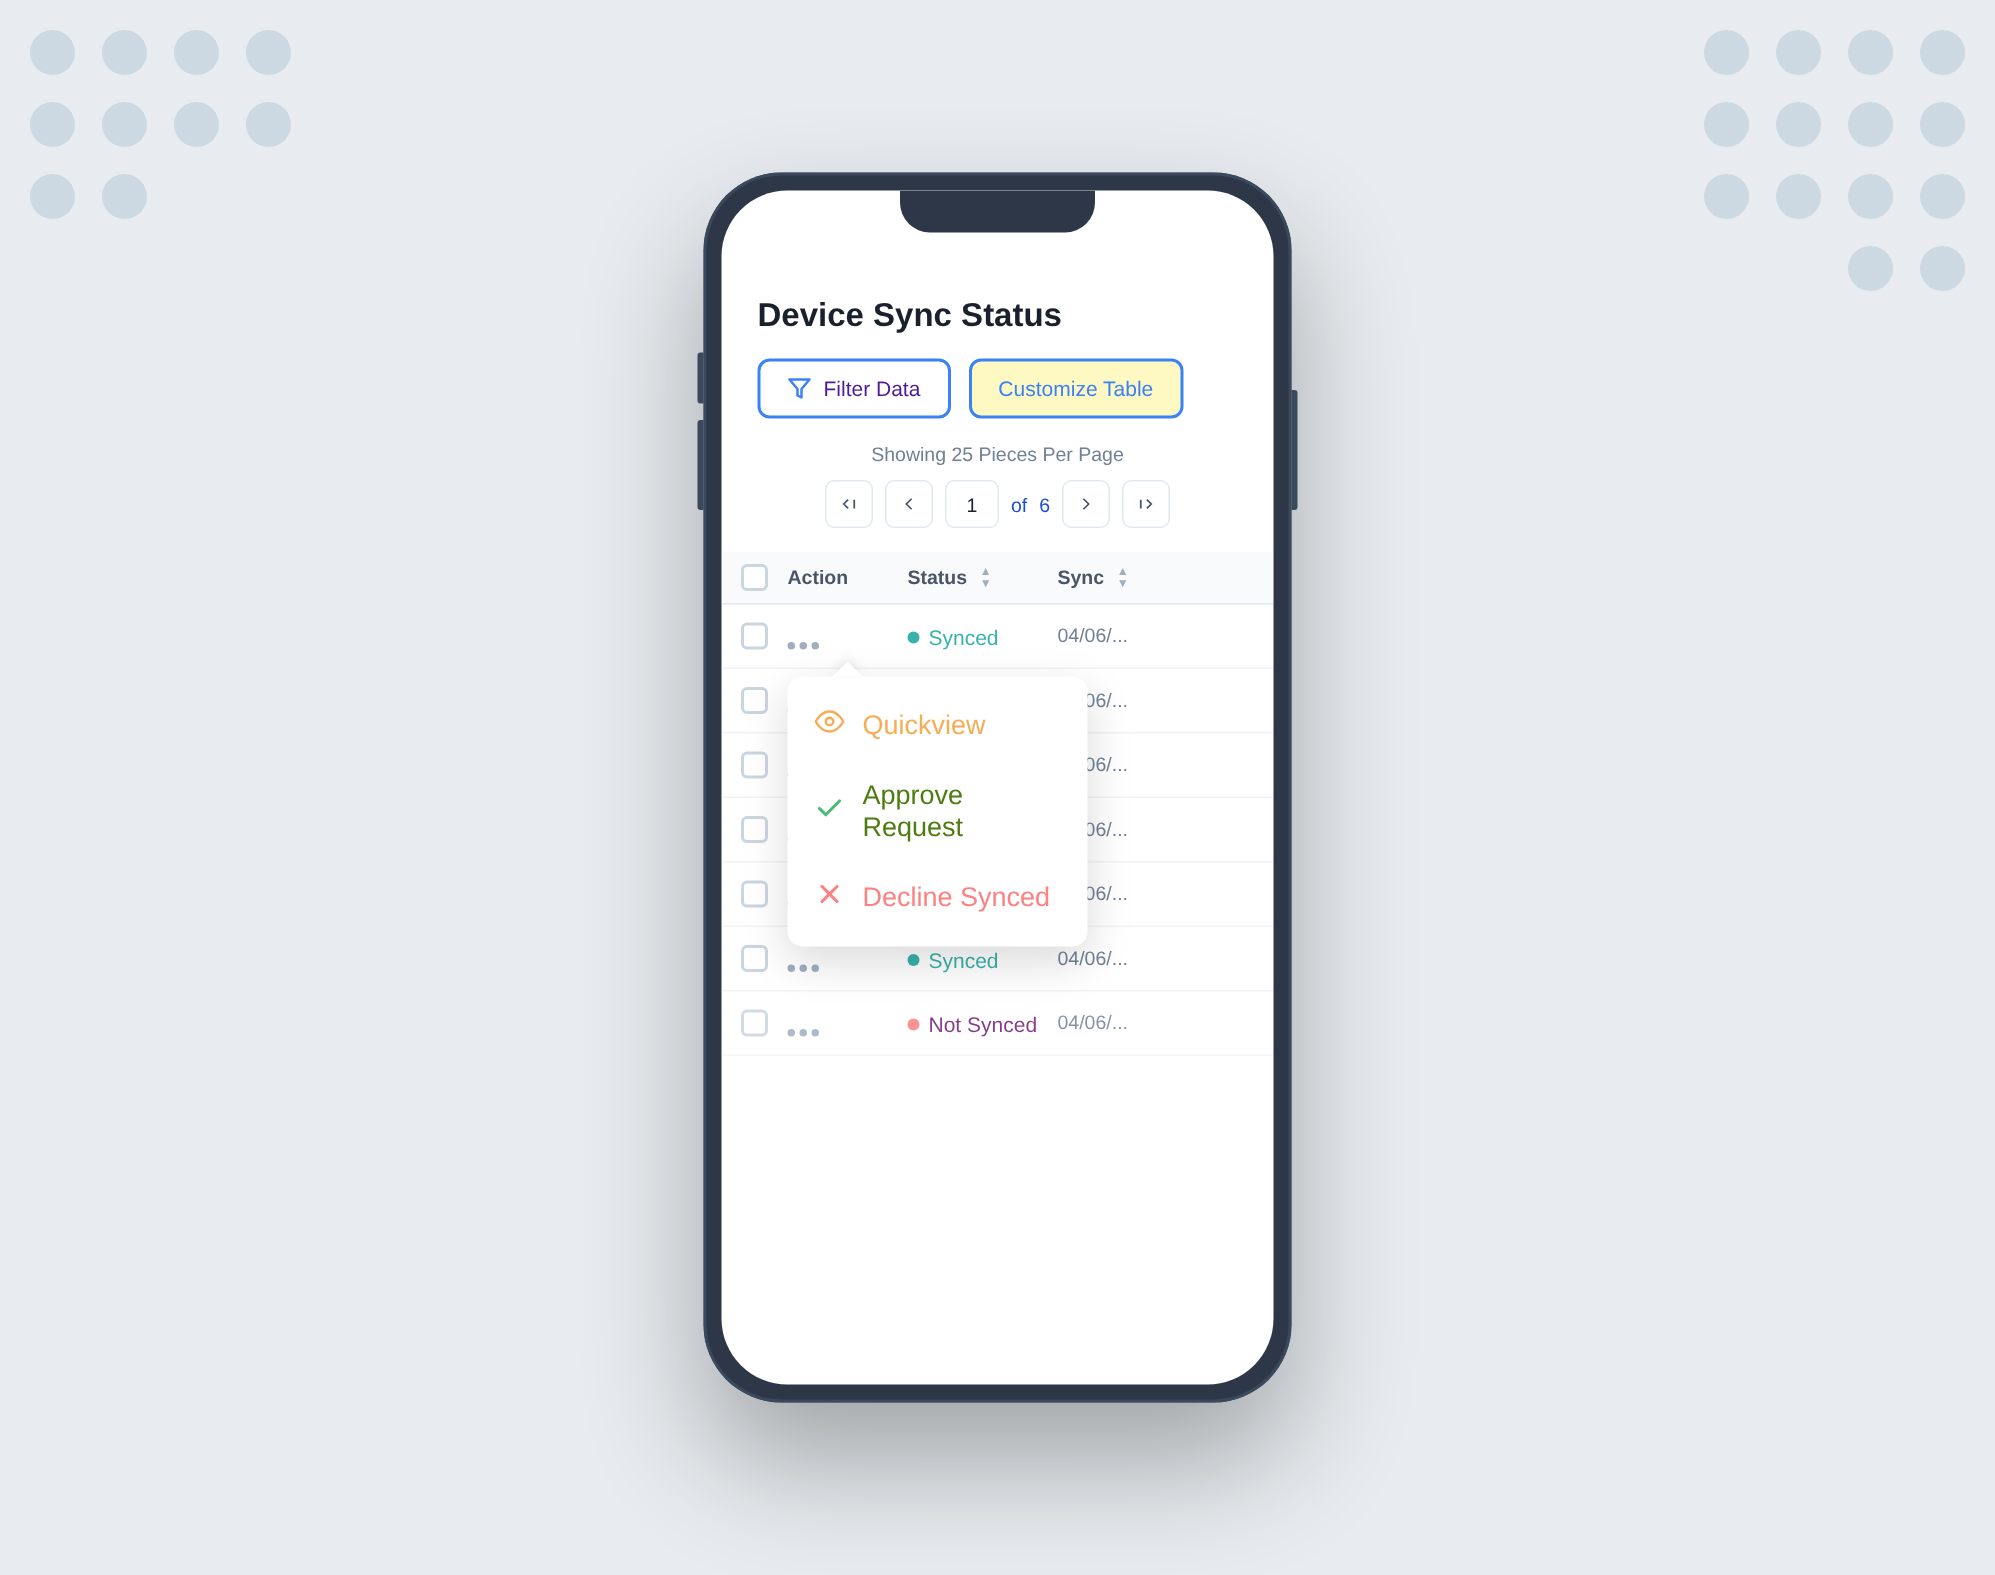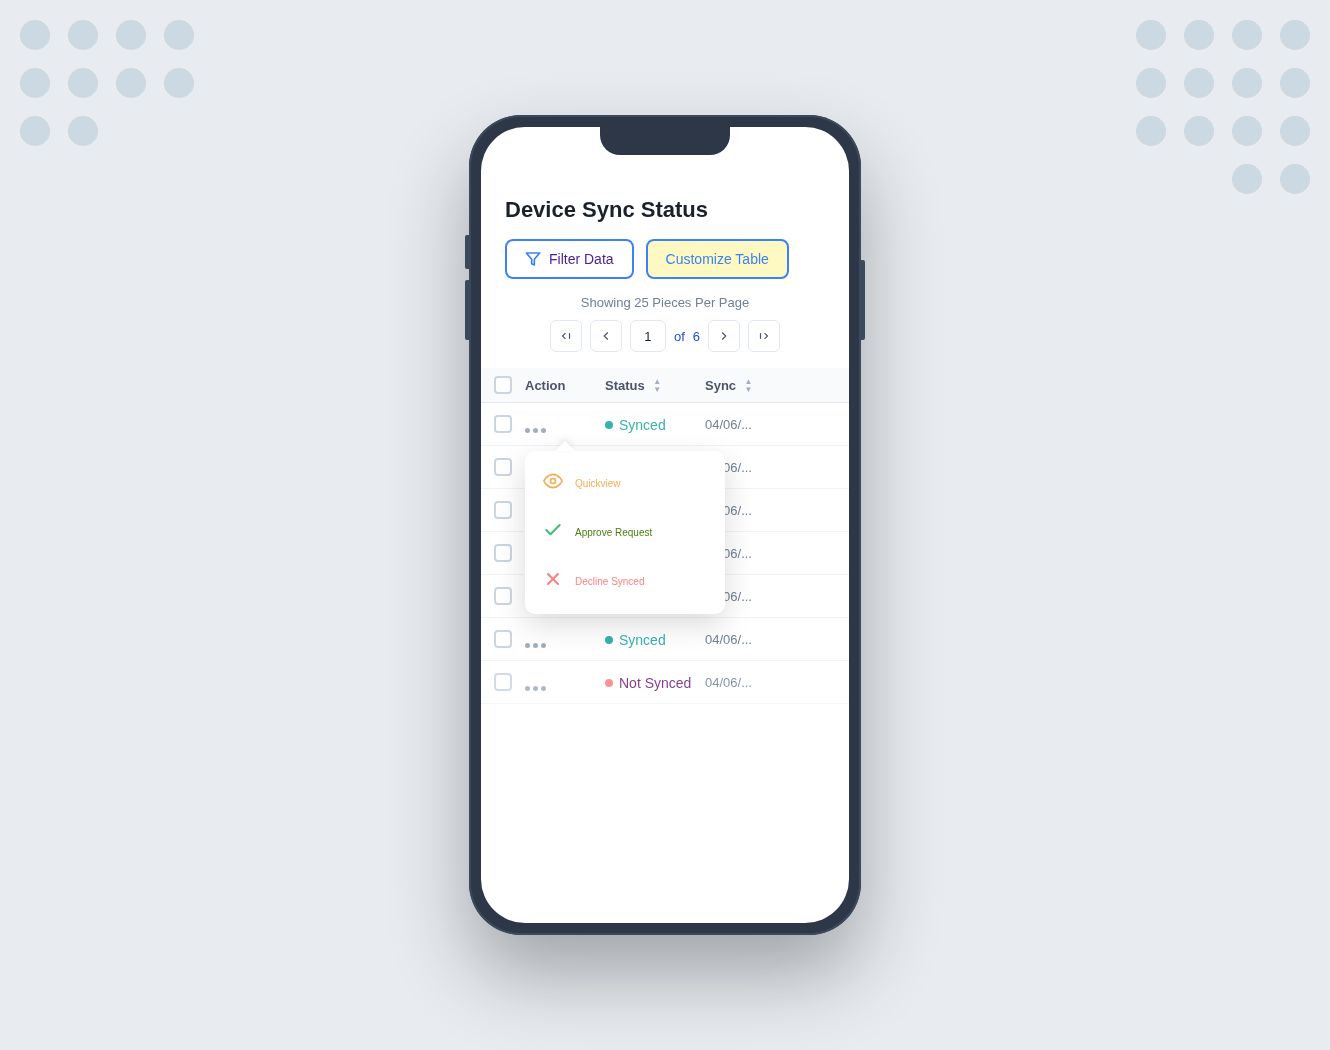--- a/index.html
+++ b/index.html
@@ -291,21 +291,21 @@
       border-right: 10px solid transparent;
       border-bottom: 10px solid #fff;
       filter: drop-shadow(0 -3px 3px rgba(0,0,0,0.08));
     }
 
     .dropdown-item {
       display: flex;
       align-items: center;
       gap: 12px;
       padding: 12px 18px;
-      font-size: 10px;
+      font-size: 18px;
       font-weight: 500;
       cursor: pointer;
     }
 
     .icon-quickview { color: #f6ad55; font-size: 18px; }
     .icon-approve { color: #48bb78; font-size: 18px; }
     .icon-decline { color: #fc8181; font-size: 18px; }
 
     .item-quickview { color: #f6ad55; }
     .item-approve { color: #4d7c0f; }

